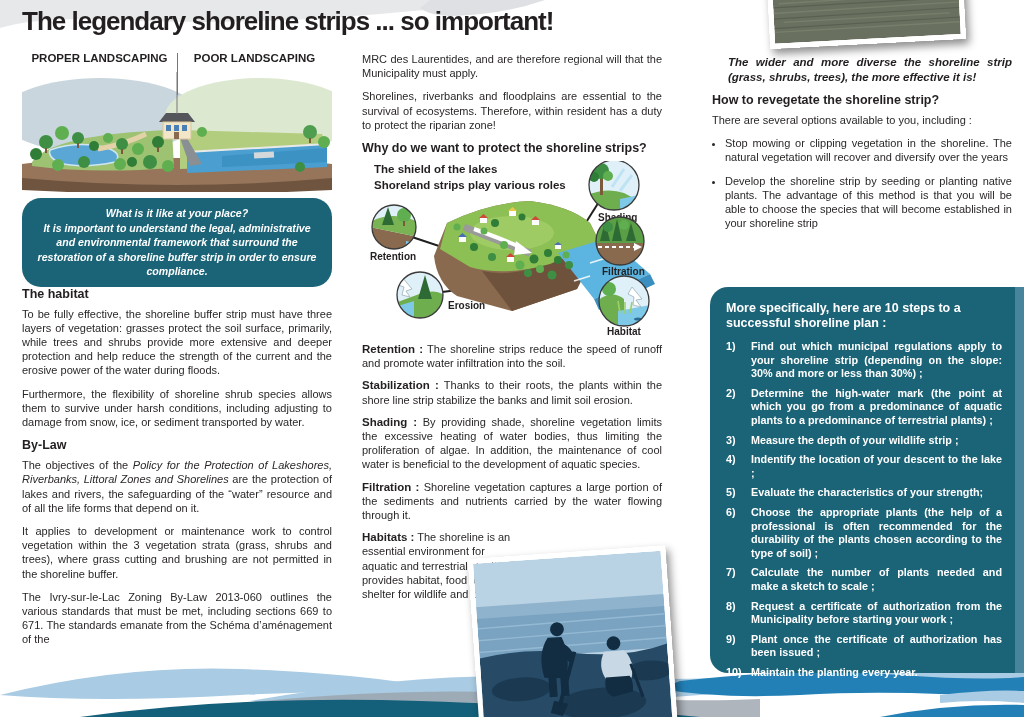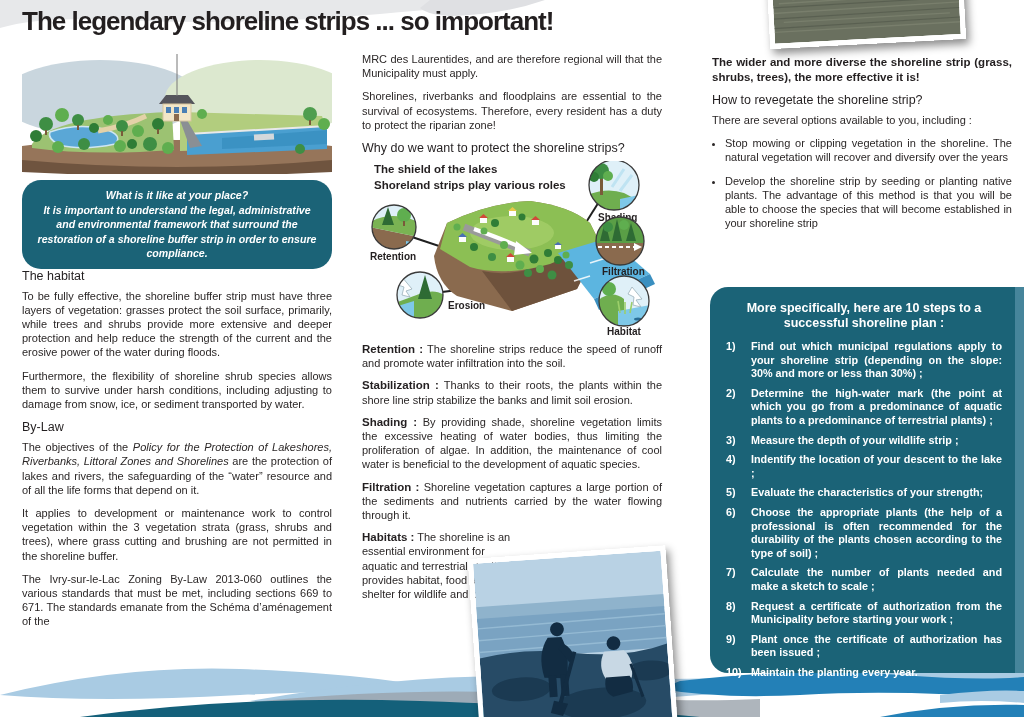--- a/index.html
+++ b/index.html
@@ -20,21 +20,21 @@
   
   #page-title{
     left:22px;top:6px;z-index:2;width:680px;
     font-size:26px;font-weight:bold;letter-spacing:-1px;color:var(--heading-ink);
   }
   
   #left-col{left:22px;top:52px;width:310px;z-index:2;}
   #mid-col{left:362px;top:52px;width:300px;z-index:2;}
   #right-col{left:712px;top:55px;width:300px;z-index:2;}
   p.body{font-size:11px;line-height:14.2px;text-align:justify;margin:0 0 9px;}
-  h3.sec{font-size:12.5px;font-weight:normal;color:var(--heading-ink);margin:0 0 6px;}
+  h3.sec{font-size:12.5px;font-weight:bold;color:var(--heading-ink);margin:0 0 6px;}
   
   #compare-header{display:flex;align-items:flex-start;height:18px;position:relative;}
   #compare-header .lbl{flex:1;text-align:center;font-size:11.5px;font-weight:bold;color:var(--heading-ink);}
   #compare-divider{position:absolute;left:50%;top:1px;width:1px;height:42px;background:#777;}
   #landscape-illustration{display:block;margin-top:2px;}
   
   #callout-box{
     margin-top:6px;background:var(--accent);color:#fff;padding:8px 12px;
     font-size:10.6px;font-weight:bold;font-style:italic;text-align:center;line-height:14.5px;border-radius:19px;
   }
@@ -42,34 +42,34 @@
   
   #shield-diagram{display:block;margin:4px 0 6px;}
   .def{font-size:11px;line-height:14.2px;text-align:justify;margin:0 0 8px;}
   .def b{color:var(--heading-ink);font-size:11.5px;}
   #habitats-wrap{width:160px;}
   
   .photo{border:5px solid #fff;box-shadow:3px 5px 9px rgba(0,0,0,.45);overflow:hidden;}
   #photo-shoreline{left:768px;top:-40px;width:196px;height:84px;transform:rotate(-3deg);z-index:3;}
   #photo-planting{left:474px;top:552px;width:198px;height:188px;transform:rotate(-4deg);z-index:5;}
   
-  #intro-line{font-weight:bold;font-size:11.5px;line-height:14.5px;text-align:justify;margin-bottom:9px;color:var(--heading-ink);}
+  #intro-line{font-weight:bold;font-style:italic;font-size:11.5px;line-height:14.5px;text-align:justify;margin-bottom:9px;color:var(--heading-ink);margin-left:16px;}
   #options-list{margin:2px 0 0 13px;}
   #options-list li{font-size:11px;line-height:14.2px;text-align:justify;margin-bottom:9px;}
   
   #steps-box{
     left:710px;top:287px;width:314px;height:386px;z-index:2;
     background:var(--accent);border-radius:18px 0 0 18px;
     padding:14px 22px 0 16px;color:#fff;
   }
   #steps-box::after{
     content:"";position:absolute;right:0;top:0;width:9px;height:100%;
     background:var(--accent-edge);opacity:.85;
   }
-  #steps-heading{font-size:12.5px;font-weight:bold;line-height:15px;margin-bottom:9px;text-align:center;}
+  #steps-heading{font-size:12.5px;font-weight:bold;line-height:15px;margin-bottom:9px;}
   .step{display:flex;margin-bottom:6px;}
   .step .num{flex:none;width:25px;font-size:10.8px;font-weight:bold;}
   .step .txt{font-size:10.8px;font-weight:bold;line-height:13.6px;text-align:justify;}
   
   #footer-waves{left:0;bottom:0;width:1024px;height:62px;z-index:1;}
   svg text{font-family:"Liberation Sans",sans-serif;}
 </style>
 </head>
 <body>
 
@@ -98,20 +98,25 @@
     </g>
     <g stroke="#565c4e" stroke-width="1.2" opacity="0.8">
       <line x1="0" y1="40" x2="190" y2="39"></line>
         <line x1="0" y1="52" x2="190" y2="50"></line>
         <line x1="0" y1="62" x2="190" y2="60"></line>
     </g>
   </svg>
 </div>
 
 <div id="left-col" class="abs">
+  <div id="compare-header">
+    <span class="lbl">PROPER LANDSCAPING</span>
+    <span class="lbl">POOR LANDSCAPING</span>
+    <span id="compare-divider"></span>
+  </div>
 
   <svg id="landscape-illustration" width="310" height="120" viewBox="0 0 310 120">
     <ellipse cx="78" cy="44" rx="100" ry="38" fill="#c9d6de"></ellipse>
     <ellipse cx="238" cy="44" rx="95" ry="38" fill="#dce8cf"></ellipse>
 
     <path d="M0,92 Q60,84 155,86 Q250,84 310,92 L310,112 Q155,124 0,112 Z" fill="#96755a"></path>
     <path d="M0,106 Q155,120 310,106 L310,118 Q155,126 0,118 Z" fill="#6f543f"></path>
 
     <path d="M10,90 Q30,62 150,58 L152,96 Q70,102 10,94 Z" fill="#9cc272"></path>
     <path d="M28,78 Q55,69 82,75 Q102,81 93,90 Q60,97 38,91 Q25,85 28,78 Z" fill="#5aa7d6" stroke="#cfe6f2" stroke-width="1.5"></path>
@@ -182,21 +187,21 @@
   <p class="body">Furthermore, the flexibility of shoreline shrub species allows them to survive under harsh conditions, including adjusting to damage from snow, ice, or sediment transported by water.</p>
 
   <h3 class="sec">By-Law</h3>
   <p class="body"><span>The objectives of the </span><i>Policy for the Protection of Lakeshores, Riverbanks, Littoral Zones and Shorelines</i><span> are the protection of lakes and rivers, the safeguarding of the “water” resource and of all the life forms that depend on it.</span></p>
   <p class="body">It applies to development or maintenance work to control vegetation within the 3 vegetation strata (grass, shrubs and trees), where grass cutting and brushing are not permitted in the shoreline buffer.</p>
   <p class="body">The Ivry-sur-le-Lac Zoning By-Law 2013-060 outlines the various standards that must be met, including sections 669 to 671. The standards emanate from the Schéma d’aménagement of the</p>
 </div>
 
 <div id="mid-col" class="abs">
   <p class="body">MRC des Laurentides, and are therefore regional will that the Municipality must apply.</p>
-  <p class="body">Shorelines, riverbanks and floodplains are essential to the survival of ecosystems. Therefore, every resident has a duty to protect the riparian zone!</p>
+  <p class="body">Shorelines, riverbanks and floodplains are essential to the survival of ecosystems. Therefore, within resident has a duty to protect the riparian zone!</p>
   <h3 class="sec">Why do we want to protect the shoreline strips?</h3>
 
   <svg id="shield-diagram" width="310" height="175" viewBox="0 0 310 175">
     <defs>
       <clipPath id="cRet">
           <circle cx="32" cy="66" r="22"></circle>
         </clipPath>
       <clipPath id="cEro">
           <circle cx="58" cy="134" r="23"></circle>
         </clipPath>

